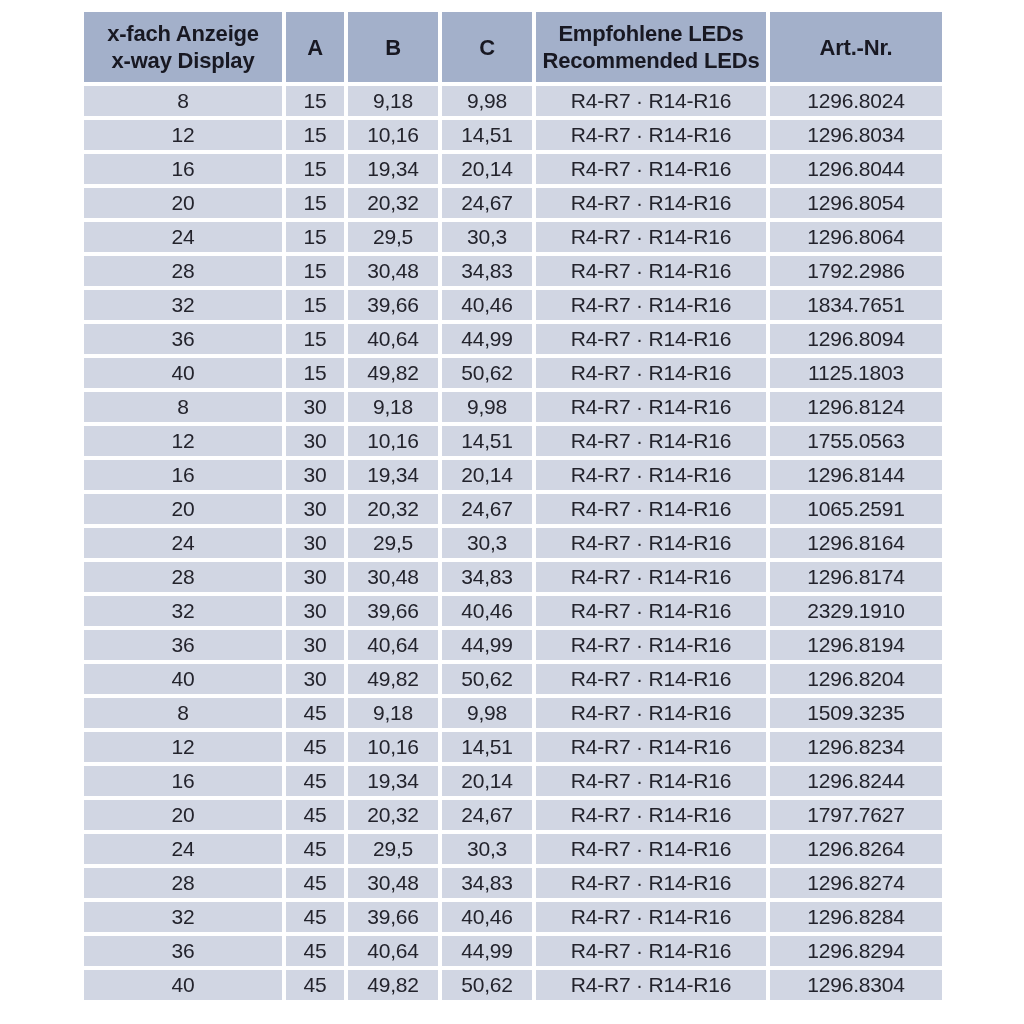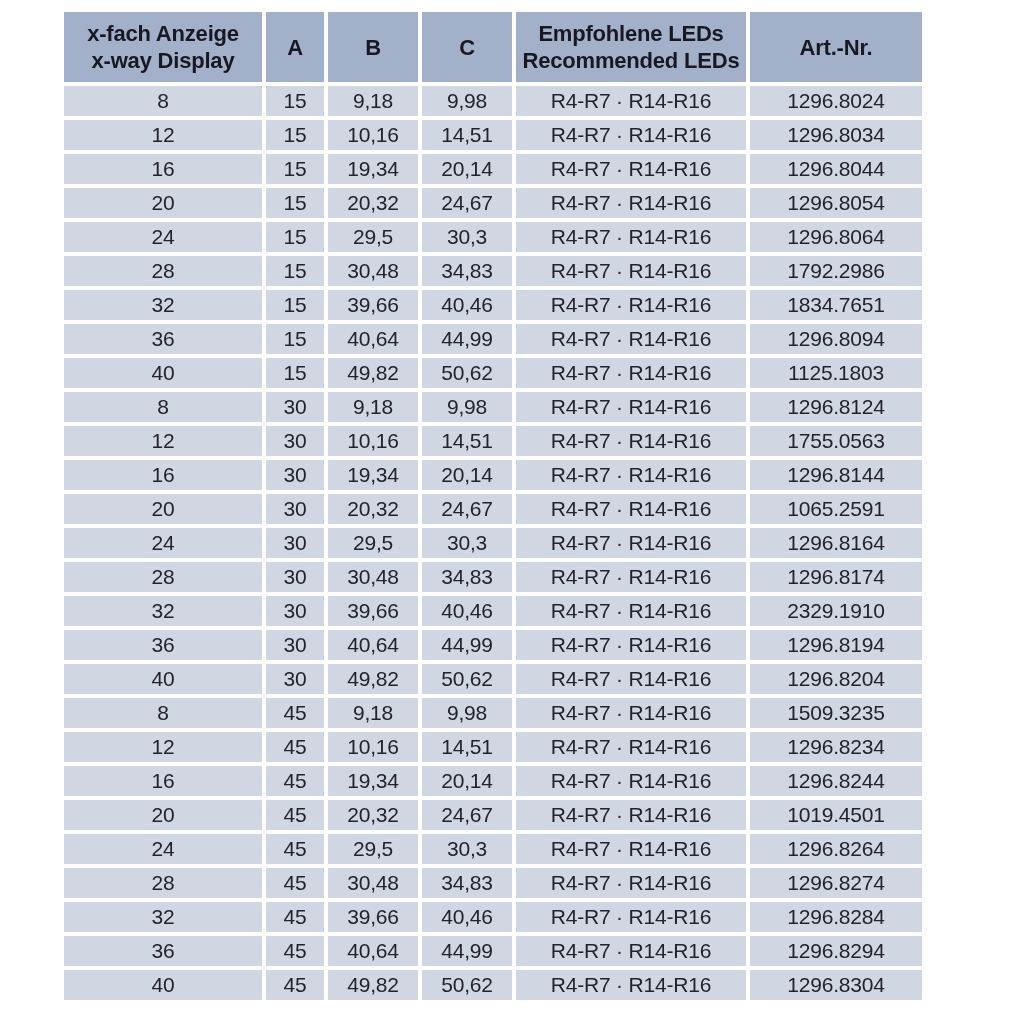--- a/index.html
+++ b/index.html
@@ -5,21 +5,21 @@
   html, body {
     margin: 0;
     padding: 0;
     background: #ffffff;
     width: 1024px;
     height: 1024px;
     font-family: "Liberation Sans", sans-serif;
   }
   .table-wrap {
     position: absolute;
-    left: 60px;
+    left: 80px;
     top: 8px;
   }
   table.product-table {
     border-collapse: separate;
     border-spacing: 4px;
     table-layout: fixed;
     width: 864px;
   }
   table.product-table th,
   table.product-table td {
@@ -277,21 +277,21 @@
     <td>R4-R7 · R14-R16</td>
     <td>1296.8244</td>
   </tr>
 
   <tr>
     <td>20</td>
     <td>45</td>
     <td>20,32</td>
     <td>24,67</td>
     <td>R4-R7 · R14-R16</td>
-    <td class="bold">1019.4501</td>
+    <td class="bold">1797.7627</td>
   </tr>
 
   <tr>
     <td>24</td>
     <td>45</td>
     <td>29,5</td>
     <td>30,3</td>
     <td>R4-R7 · R14-R16</td>
     <td>1296.8264</td>
   </tr>

